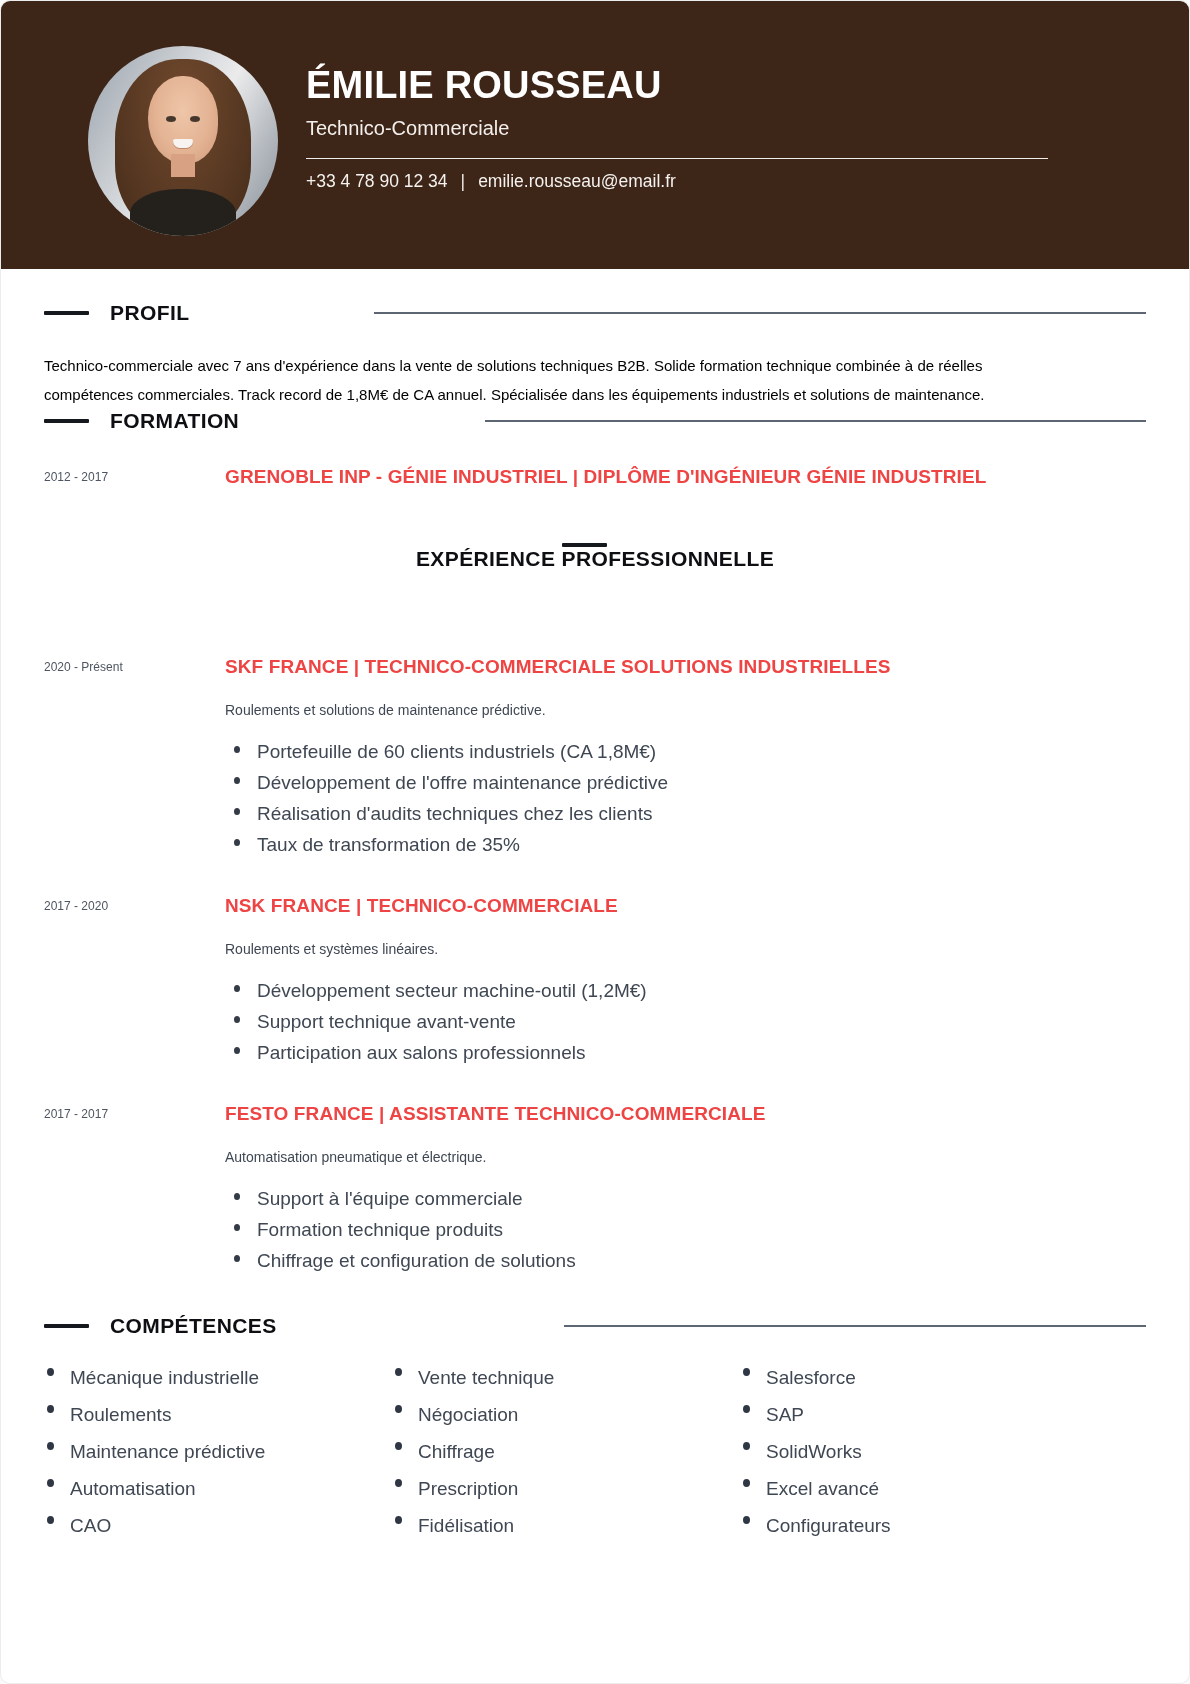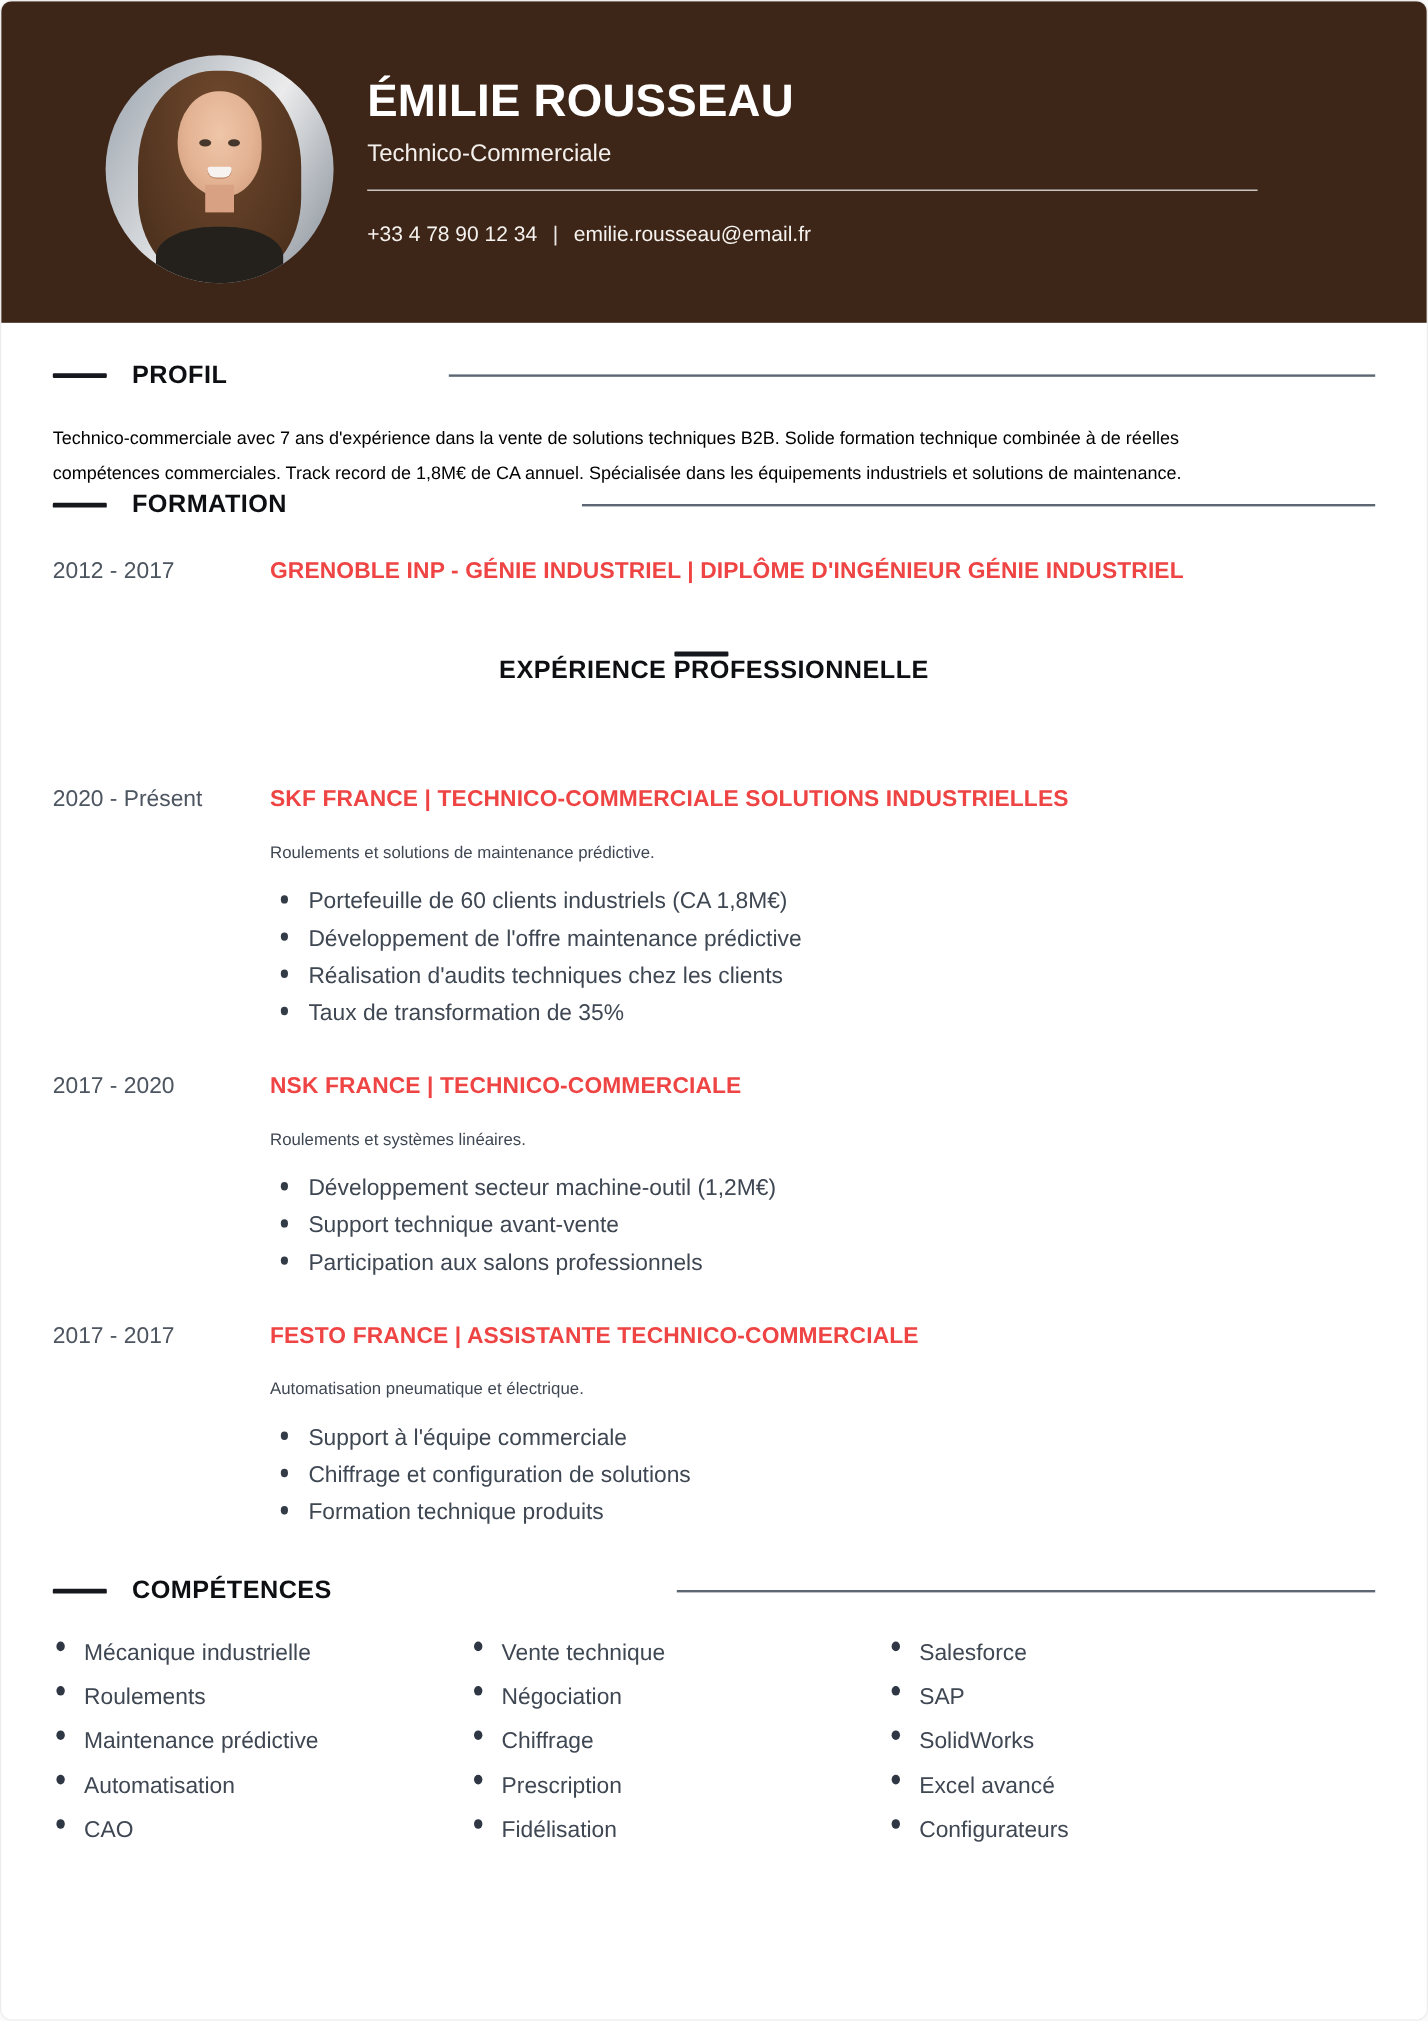--- a/index.html
+++ b/index.html
@@ -48,21 +48,21 @@
   .ph-neck { width:13%; height:12%; left:43.5%; top:57%; background:#d8a183; }
   .ph-shirt { bottom:-3%; left:22%; width:56%; height:28%; background:#24211d; border-radius:46% 46% 0 0; }
 
   .hdr-text { margin-left:28px; padding-top:62px; }
   .hdr-text h1 {
     margin:0; font-size:38px; line-height:44px;
     font-weight:800; color:#ffffff; letter-spacing:0.2px;
   }
   .subtitle { margin-top:9px; font-size:20px; line-height:24px; color:#f3efec; }
   .hdr-rule { margin-top:18px; width:742px; height:1px; background:rgba(255,255,255,.92); }
-  .contact { margin-top:26px; font-size:17.5px; color:#f5f2ef; display:flex; align-items:center;text-align:center; }
+  .contact { margin-top:12px; font-size:17.5px; color:#f5f2ef; display:flex; align-items:center;text-align:center; }
   .contact .sep { margin:0 13px; opacity:.95; }
 
   
   main { padding:0 43px; }
 
   .sec-head { display:flex; align-items:center; }
   .dash { width:45px; height:4px; background:#15181d; border-radius:1px; margin-right:21px; flex:none; }
   .sec-head h2 {
     margin:0; font-size:21px; font-weight:800;
     letter-spacing:.4px; color:#0d0f13; white-space:nowrap;
@@ -75,21 +75,21 @@
 
   .sec-profil .sec-head { margin-top:32px; }
   .profil-text {
     margin:26px 0 0; max-width:965px;
     font-size:15px; line-height:29px; color:#000000;
   }
 
   .sec-formation .sec-head { }
   .entries { margin-top:32px; }
   .entry, .job { display:grid; grid-template-columns:181px 1fr; align-items:start; }
-  .period { font-size:19px; line-height:24px; color:#4d5560; }
+  .period { font-size:12px; line-height:24px; color:#4d5560; }
   .entry-title, .job-title { font-size:19px; line-height:24px; font-weight:700; color:#ef4444; letter-spacing:.1px; }
 
   .sec-exp .sec-head { margin-top:54px;flex-direction:column; }
   .jobs { margin-top:24px; }
   .job + .job { margin-top:36px; }
   .job-desc { margin-top:18px; font-size:14px; line-height:26px; color:#3f4753; }
   .job-bullets { margin:16px 0 0; padding:0; list-style:none; }
   .job-bullets li { position:relative; padding-left:32px; font-size:19px; line-height:26px; color:#3f4753; }
   .job-bullets li + li { margin-top:5px; }
   .job-bullets li::before {
@@ -192,22 +192,22 @@
               </ul>
             </div>
           </div>
           <div class="job">
             <div class="period">2017 - 2017</div>
             <div class="job-main">
               <div class="job-title">FESTO FRANCE | ASSISTANTE TECHNICO-COMMERCIALE</div>
               <div class="job-desc">Automatisation pneumatique et électrique.</div>
               <ul class="job-bullets">
                 <li>Support à l'équipe commerciale</li>
+                <li>Formation technique produits</li>
                 <li>Chiffrage et configuration de solutions</li>
-                <li>Formation technique produits</li>
               </ul>
             </div>
           </div>
         </div>
     </section>
 
     <section class="sec-comp">
       <div class="sec-head">
         <span class="dash"></span>
         <h2>COMPÉTENCES</h2>

